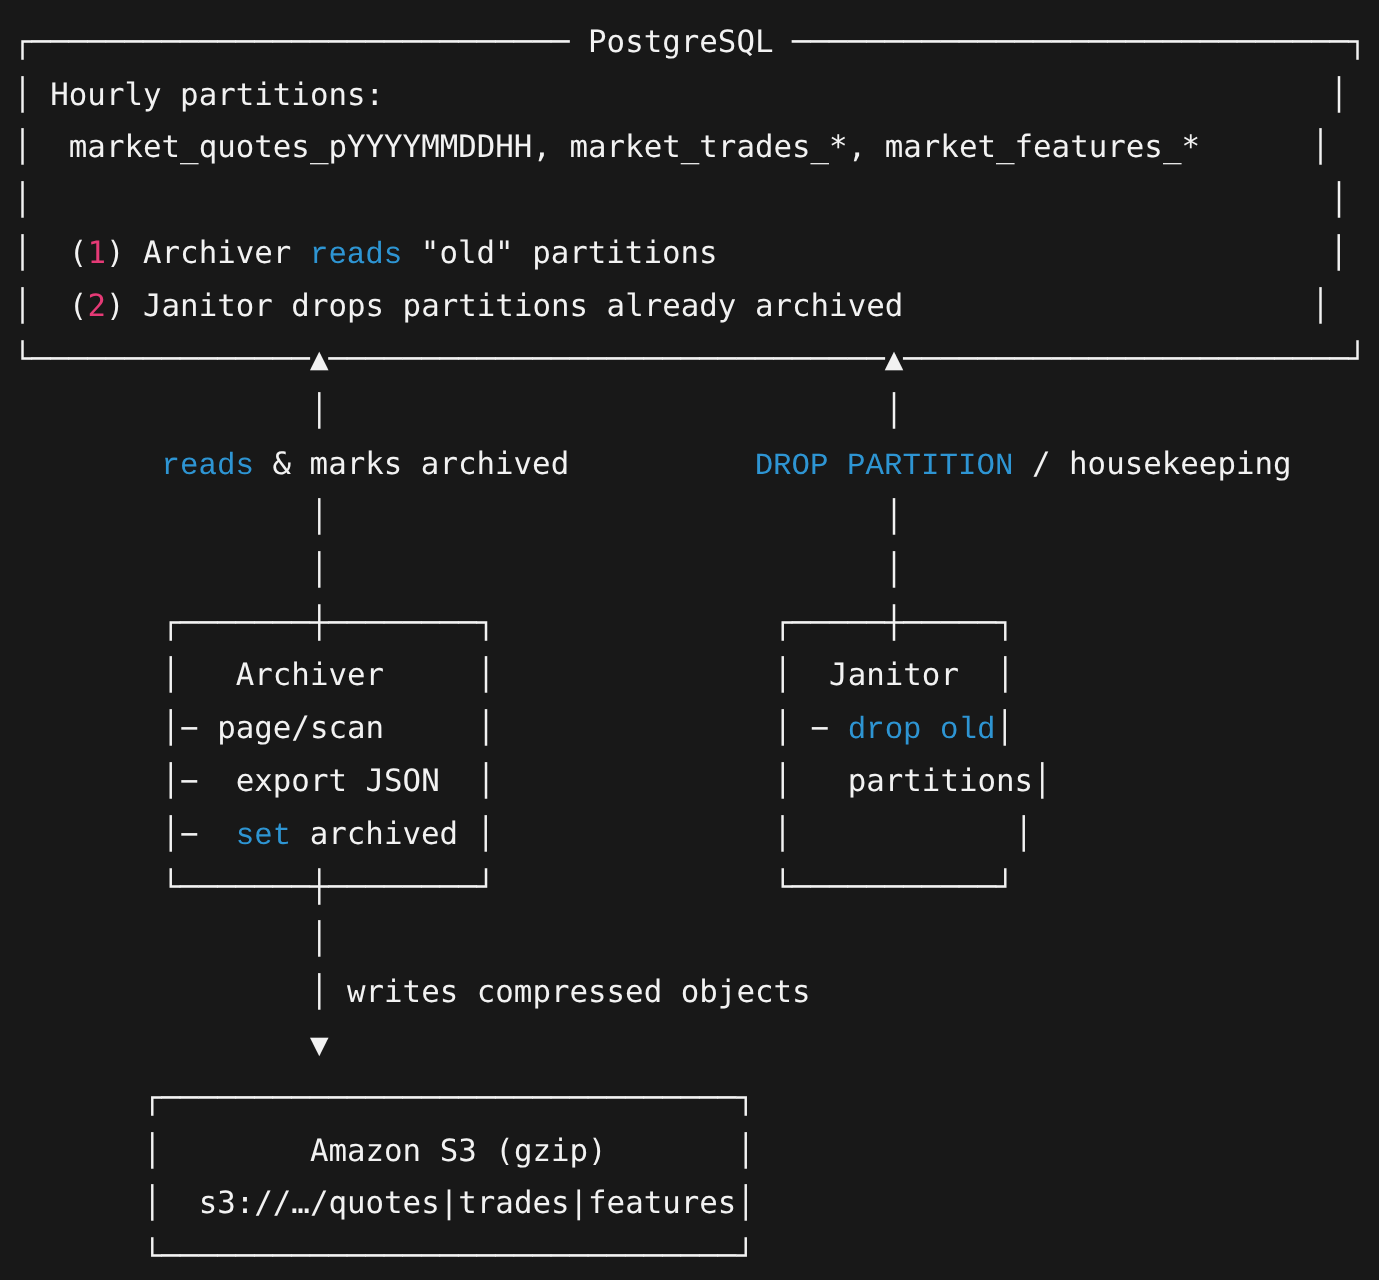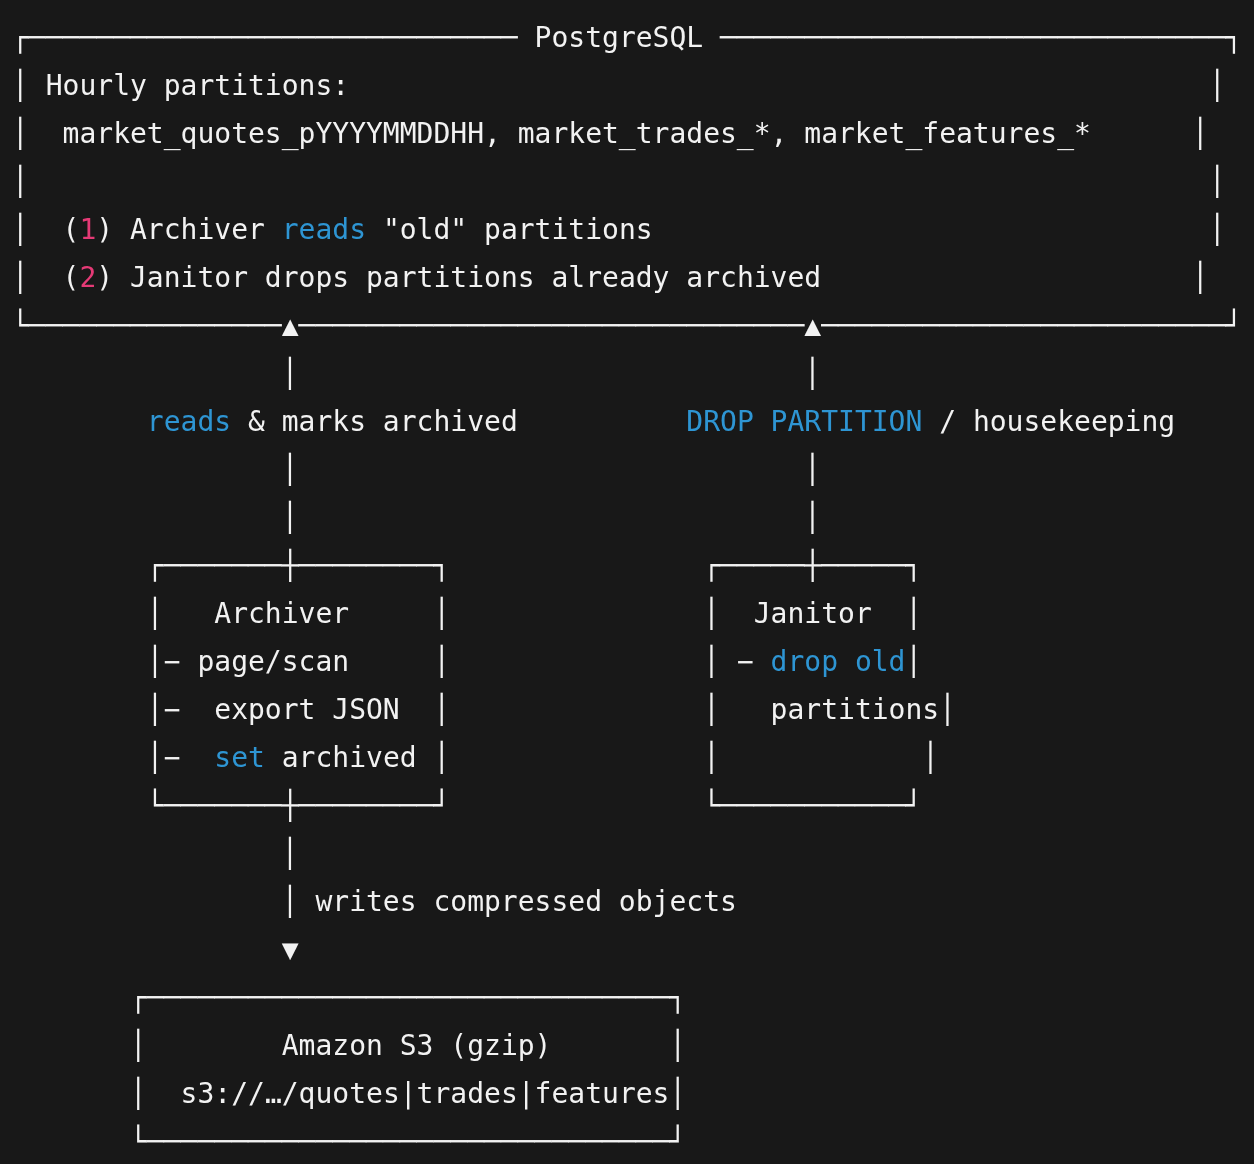--- a/index.html
+++ b/index.html
@@ -16,19 +16,19 @@
     margin: 0;
     padding: 14px 0 0 12px;
     font-family: "DejaVu Sans Mono", "Liberation Mono", monospace;
     font-size: 28px;
     line-height: 48px;
     white-space: pre;
     color: var(--fg, #f2f2f2);
   }
   .line { height: 48px; }
   .c-fg   { color: var(--fg, #f2f2f2); }
-  .c-blue { color: var(--blue, #2e95d3); }
+  .c-blue { color: var(--blue, #2e95d3); font-family: Liberation Mono, monospace; }
   .c-pink { color: var(--pink, #e53a76); }
 </style>
 </head>
 <body>
 
 <pre id="ascii-art"><div class="line"><span class="c-fg">┌</span><span class="c-fg">─────────────────────────────</span><span class="c-fg"> PostgreSQL </span><span class="c-fg">──────────────────────────────</span><span class="c-fg">┐</span></div><div class="line"><span class="c-fg">│ Hourly partitions:</span><span class="c-fg">                                                   </span><span class="c-fg">│</span></div><div class="line"><span class="c-fg">│  market_quotes_pYYYYMMDDHH, market_trades_*, market_features_*</span><span class="c-fg">      </span><span class="c-fg">│</span></div><div class="line"><span class="c-fg">│</span><span class="c-fg">                                                                      </span><span class="c-fg">│</span></div><div class="line"><span class="c-fg">│  (</span><span class="c-pink">1</span><span class="c-fg">) Archiver </span><span class="c-blue">reads</span><span class="c-fg"> "old" partitions</span><span class="c-fg">                                 </span><span class="c-fg">│</span></div><div class="line"><span class="c-fg">│  (</span><span class="c-pink">2</span><span class="c-fg">) Janitor drops partitions already archived</span><span class="c-fg">                      </span><span class="c-fg">│</span></div><div class="line"><span class="c-fg">└</span><span class="c-fg">───────────────</span><span class="c-fg">▲</span><span class="c-fg">──────────────────────────────</span><span class="c-fg">▲</span><span class="c-fg">────────────────────────</span><span class="c-fg">┘</span></div><div class="line"><span class="c-fg">                </span><span class="c-fg">│</span><span class="c-fg">                              </span><span class="c-fg">│</span></div><div class="line"><span class="c-fg">        </span><span class="c-blue">reads</span><span class="c-fg"> &amp; marks archived</span><span class="c-fg">          </span><span class="c-blue">DROP PARTITION</span><span class="c-fg"> / housekeeping</span></div><div class="line"><span class="c-fg">                </span><span class="c-fg">│</span><span class="c-fg">                              </span><span class="c-fg">│</span></div><div class="line"><span class="c-fg">                </span><span class="c-fg">│</span><span class="c-fg">                              </span><span class="c-fg">│</span></div><div class="line"><span class="c-fg">        </span><span class="c-fg">┌</span><span class="c-fg">───────</span><span class="c-fg">┼</span><span class="c-fg">────────</span><span class="c-fg">┐</span><span class="c-fg">               </span><span class="c-fg">┌</span><span class="c-fg">─────</span><span class="c-fg">┼</span><span class="c-fg">─────</span><span class="c-fg">┐</span></div><div class="line"><span class="c-fg">        </span><span class="c-fg">│   Archiver     │</span><span class="c-fg">               </span><span class="c-fg">│  Janitor  │</span></div><div class="line"><span class="c-fg">        </span><span class="c-fg">│− page/scan     │</span><span class="c-fg">               </span><span class="c-fg">│ − </span><span class="c-blue">drop old</span><span class="c-fg">│</span></div><div class="line"><span class="c-fg">        </span><span class="c-fg">│−  export JSON  │</span><span class="c-fg">               </span><span class="c-fg">│   partitions│</span></div><div class="line"><span class="c-fg">        </span><span class="c-fg">│−  </span><span class="c-blue">set</span><span class="c-fg"> archived │</span><span class="c-fg">               </span><span class="c-fg">│            │</span></div><div class="line"><span class="c-fg">        </span><span class="c-fg">└</span><span class="c-fg">───────</span><span class="c-fg">┼</span><span class="c-fg">────────</span><span class="c-fg">┘</span><span class="c-fg">               </span><span class="c-fg">└</span><span class="c-fg">───────────</span><span class="c-fg">┘</span></div><div class="line"><span class="c-fg">                </span><span class="c-fg">│</span></div><div class="line"><span class="c-fg">                </span><span class="c-fg">│ writes compressed objects</span></div><div class="line"><span class="c-fg">                </span><span class="c-fg">▼</span></div><div class="line"><span class="c-fg">       </span><span class="c-fg">┌</span><span class="c-fg">───────────────────────────────</span><span class="c-fg">┐</span></div><div class="line"><span class="c-fg">       </span><span class="c-fg">│        Amazon S3 (gzip)       │</span></div><div class="line"><span class="c-fg">       </span><span class="c-fg">│  s3://…/quotes|trades|features│</span></div><div class="line"><span class="c-fg">       </span><span class="c-fg">└</span><span class="c-fg">───────────────────────────────</span><span class="c-fg">┘</span></div></pre>
 
 </body></html>

